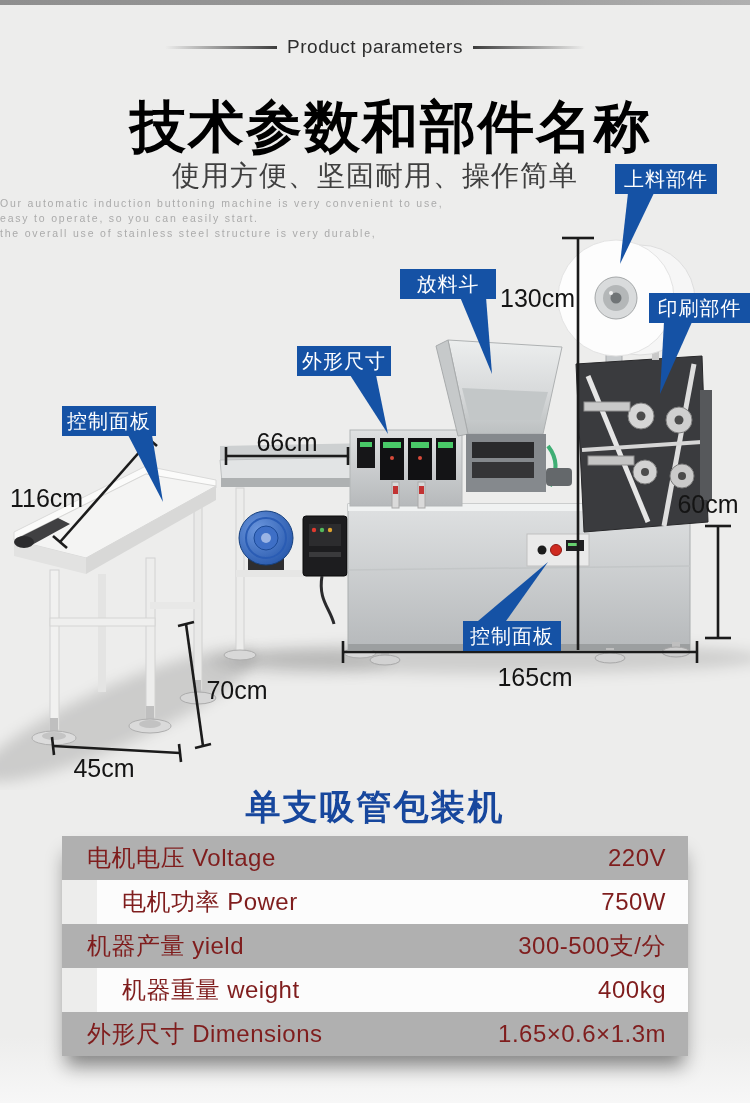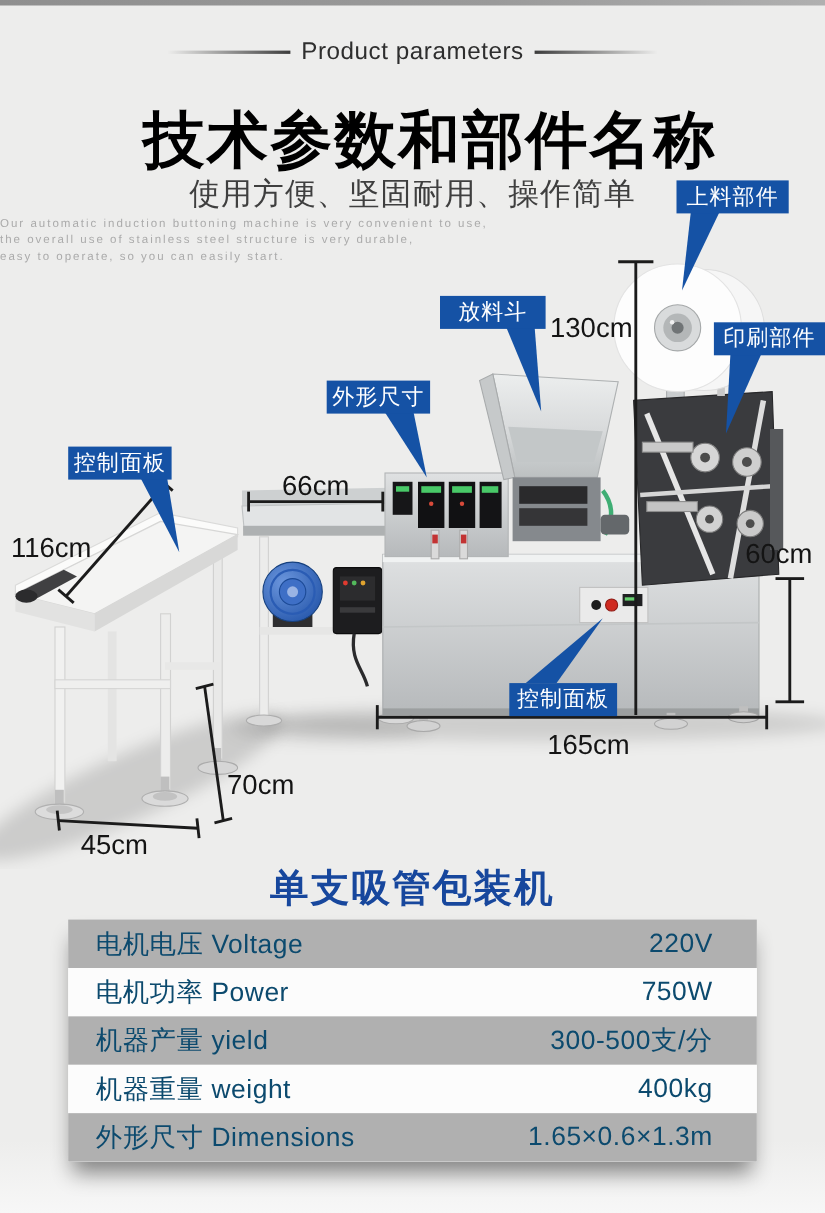--- a/index.html
+++ b/index.html
@@ -11,21 +11,21 @@
     overflow:hidden;
   }
   .top-bar{
     position:absolute;top:0;left:0;width:750px;height:5px;
     background:linear-gradient(90deg,#8f8f8f 0%,#9a9a9a 60%,#b0b0b0 100%);
   }
   .eyebrow{
     position:absolute;top:32px;left:0;width:750px;height:30px;
     display:flex;align-items:center;justify-content:center;gap:10px;
   }
-  .eyebrow-text{font-size:22px;color:#2e2e2e;letter-spacing:0.5px;}
+  .eyebrow-text{font-size:19px;color:#2e2e2e;letter-spacing:0.5px;}
   .eyebrow .line{width:112px;height:3px;display:inline-block;}
   .eyebrow .line.left{background:linear-gradient(to left,#3c3c3c,rgba(0,0,0,0));}
   .eyebrow .line.right{background:linear-gradient(to right,#3c3c3c,rgba(0,0,0,0));}
   .main-title{
     position:absolute;top:74px;left:0;width:750px;margin:16px;
     text-align:center;font-size:56px;font-weight:700;color:#000;
     letter-spacing:2px;
   }
   .subtitle{
     position:absolute;top:157px;left:0;width:750px;
@@ -48,24 +48,24 @@
   .product-name{
     position:absolute;top:784px;left:0;width:750px;
     text-align:center;font-size:35px;font-weight:700;color:#17479d;letter-spacing:2px;
   }
   .spec-table{
     position:absolute;top:836px;left:62px;width:626px;
     box-shadow:0 14px 18px -4px rgba(0,0,0,0.45);
   }
   .spec-row{
     display:flex;justify-content:space-between;align-items:center;
-    height:44px;padding:0 40px 0 25px;font-size:24px;color:#0c4a6e;
+    height:44px;padding:0 22px 0 25px;font-size:24px;color:#7f1d1d;
   }
   .spec-row.gray{background:#b0b0b0;}
-  .spec-row.white{background:#fcfcfc;}
+  .spec-row.white{background:#fcfcfc;margin-left:35px;}
   .spec-label{letter-spacing:0.5px;}
   .spec-value{letter-spacing:0.5px;}
 </style>
 </head>
 <body>
 
 <div class="page">
 
   <div class="top-bar"></div>
 
@@ -74,22 +74,22 @@
     <span class="eyebrow-text">Product parameters</span>
     <span class="line right"></span>
   </div>
 
   <h1 class="main-title">技术参数和部件名称</h1>
 
   <div class="subtitle">使用方便、坚固耐用、操作简单</div>
 
   <div class="desc">
     <div>Our automatic induction buttoning machine is very convenient to use,</div>
+    <div>easy to operate, so you can easily start.</div>
     <div>the overall use of stainless steel structure is very durable,</div>
-    <div>easy to operate, so you can easily start.</div>
   </div>
 
   <div class="diagram">
 
     <svg width="750" height="640" viewBox="0 0 750 640">
       <defs>
         <linearGradient id="steel" x1="0" y1="0" x2="0" y2="1">
           <stop offset="0" stop-color="#dfe1e2"></stop>
             <stop offset="1" stop-color="#b6b9bb"></stop>
         </linearGradient>
@@ -283,21 +283,21 @@
     <div class="callout" style="left:400px;top:119px;width:96px">放料斗</div>
     <div class="callout" style="left:297px;top:196px;width:94px">外形尺寸</div>
     <div class="callout" style="left:62px;top:256px;width:94px">控制面板</div>
     <div class="callout" style="left:463px;top:471px;width:98px">控制面板</div>
 
     <div class="dim-label" style="left:500px;top:134px;width:70px">130cm</div>
     <div class="dim-label" style="left:255px;top:278px;width:64px">66cm</div>
     <div class="dim-label" style="left:10px;top:334px;width:72px">116cm</div>
     <div class="dim-label" style="left:672px;top:340px;width:72px">60cm</div>
     <div class="dim-label" style="left:496px;top:513px;width:78px">165cm</div>
-    <div class="dim-label" style="left:204px;top:550px;width:66px">70cm</div>
+    <div class="dim-label" style="left:204px;top:526px;width:66px">70cm</div>
     <div class="dim-label" style="left:72px;top:604px;width:64px">45cm</div>
   </div>
 
   <div class="product-name">单支吸管包装机</div>
 
   <div class="spec-table">
     <div class="spec-row gray">
       <span class="spec-label">电机电压 Voltage</span>
       <span class="spec-value">220V</span>
     </div>

